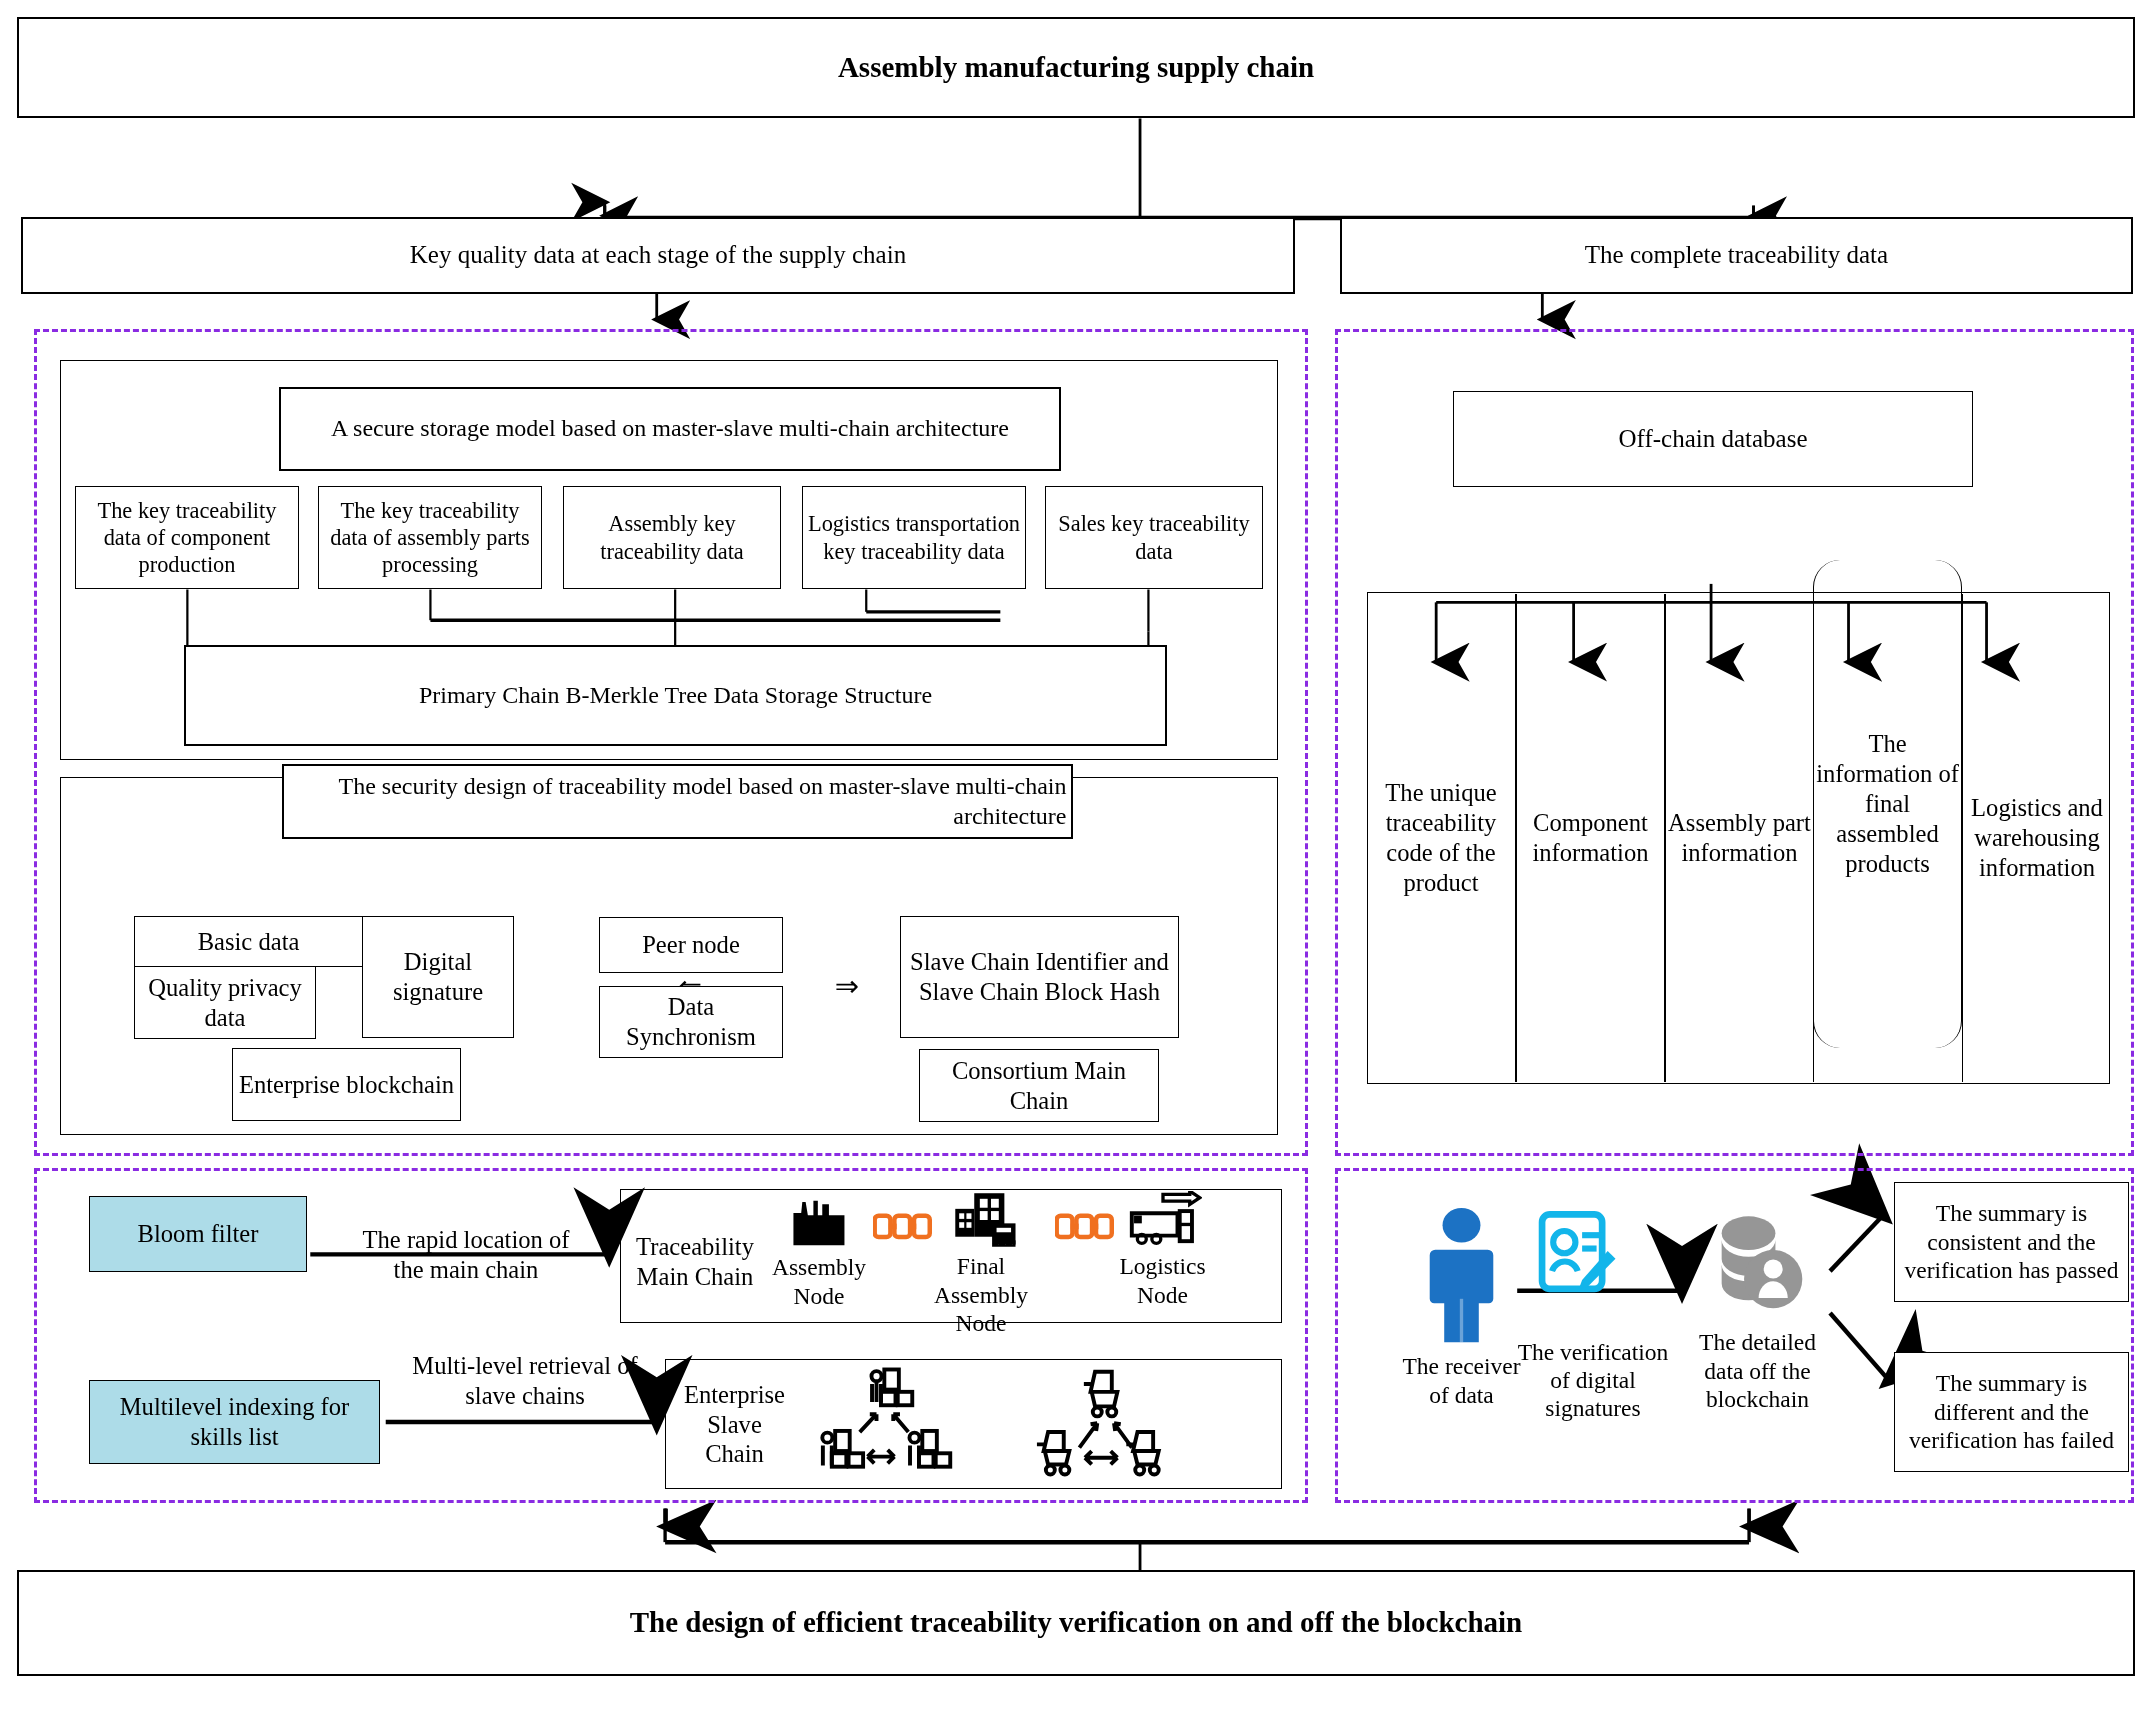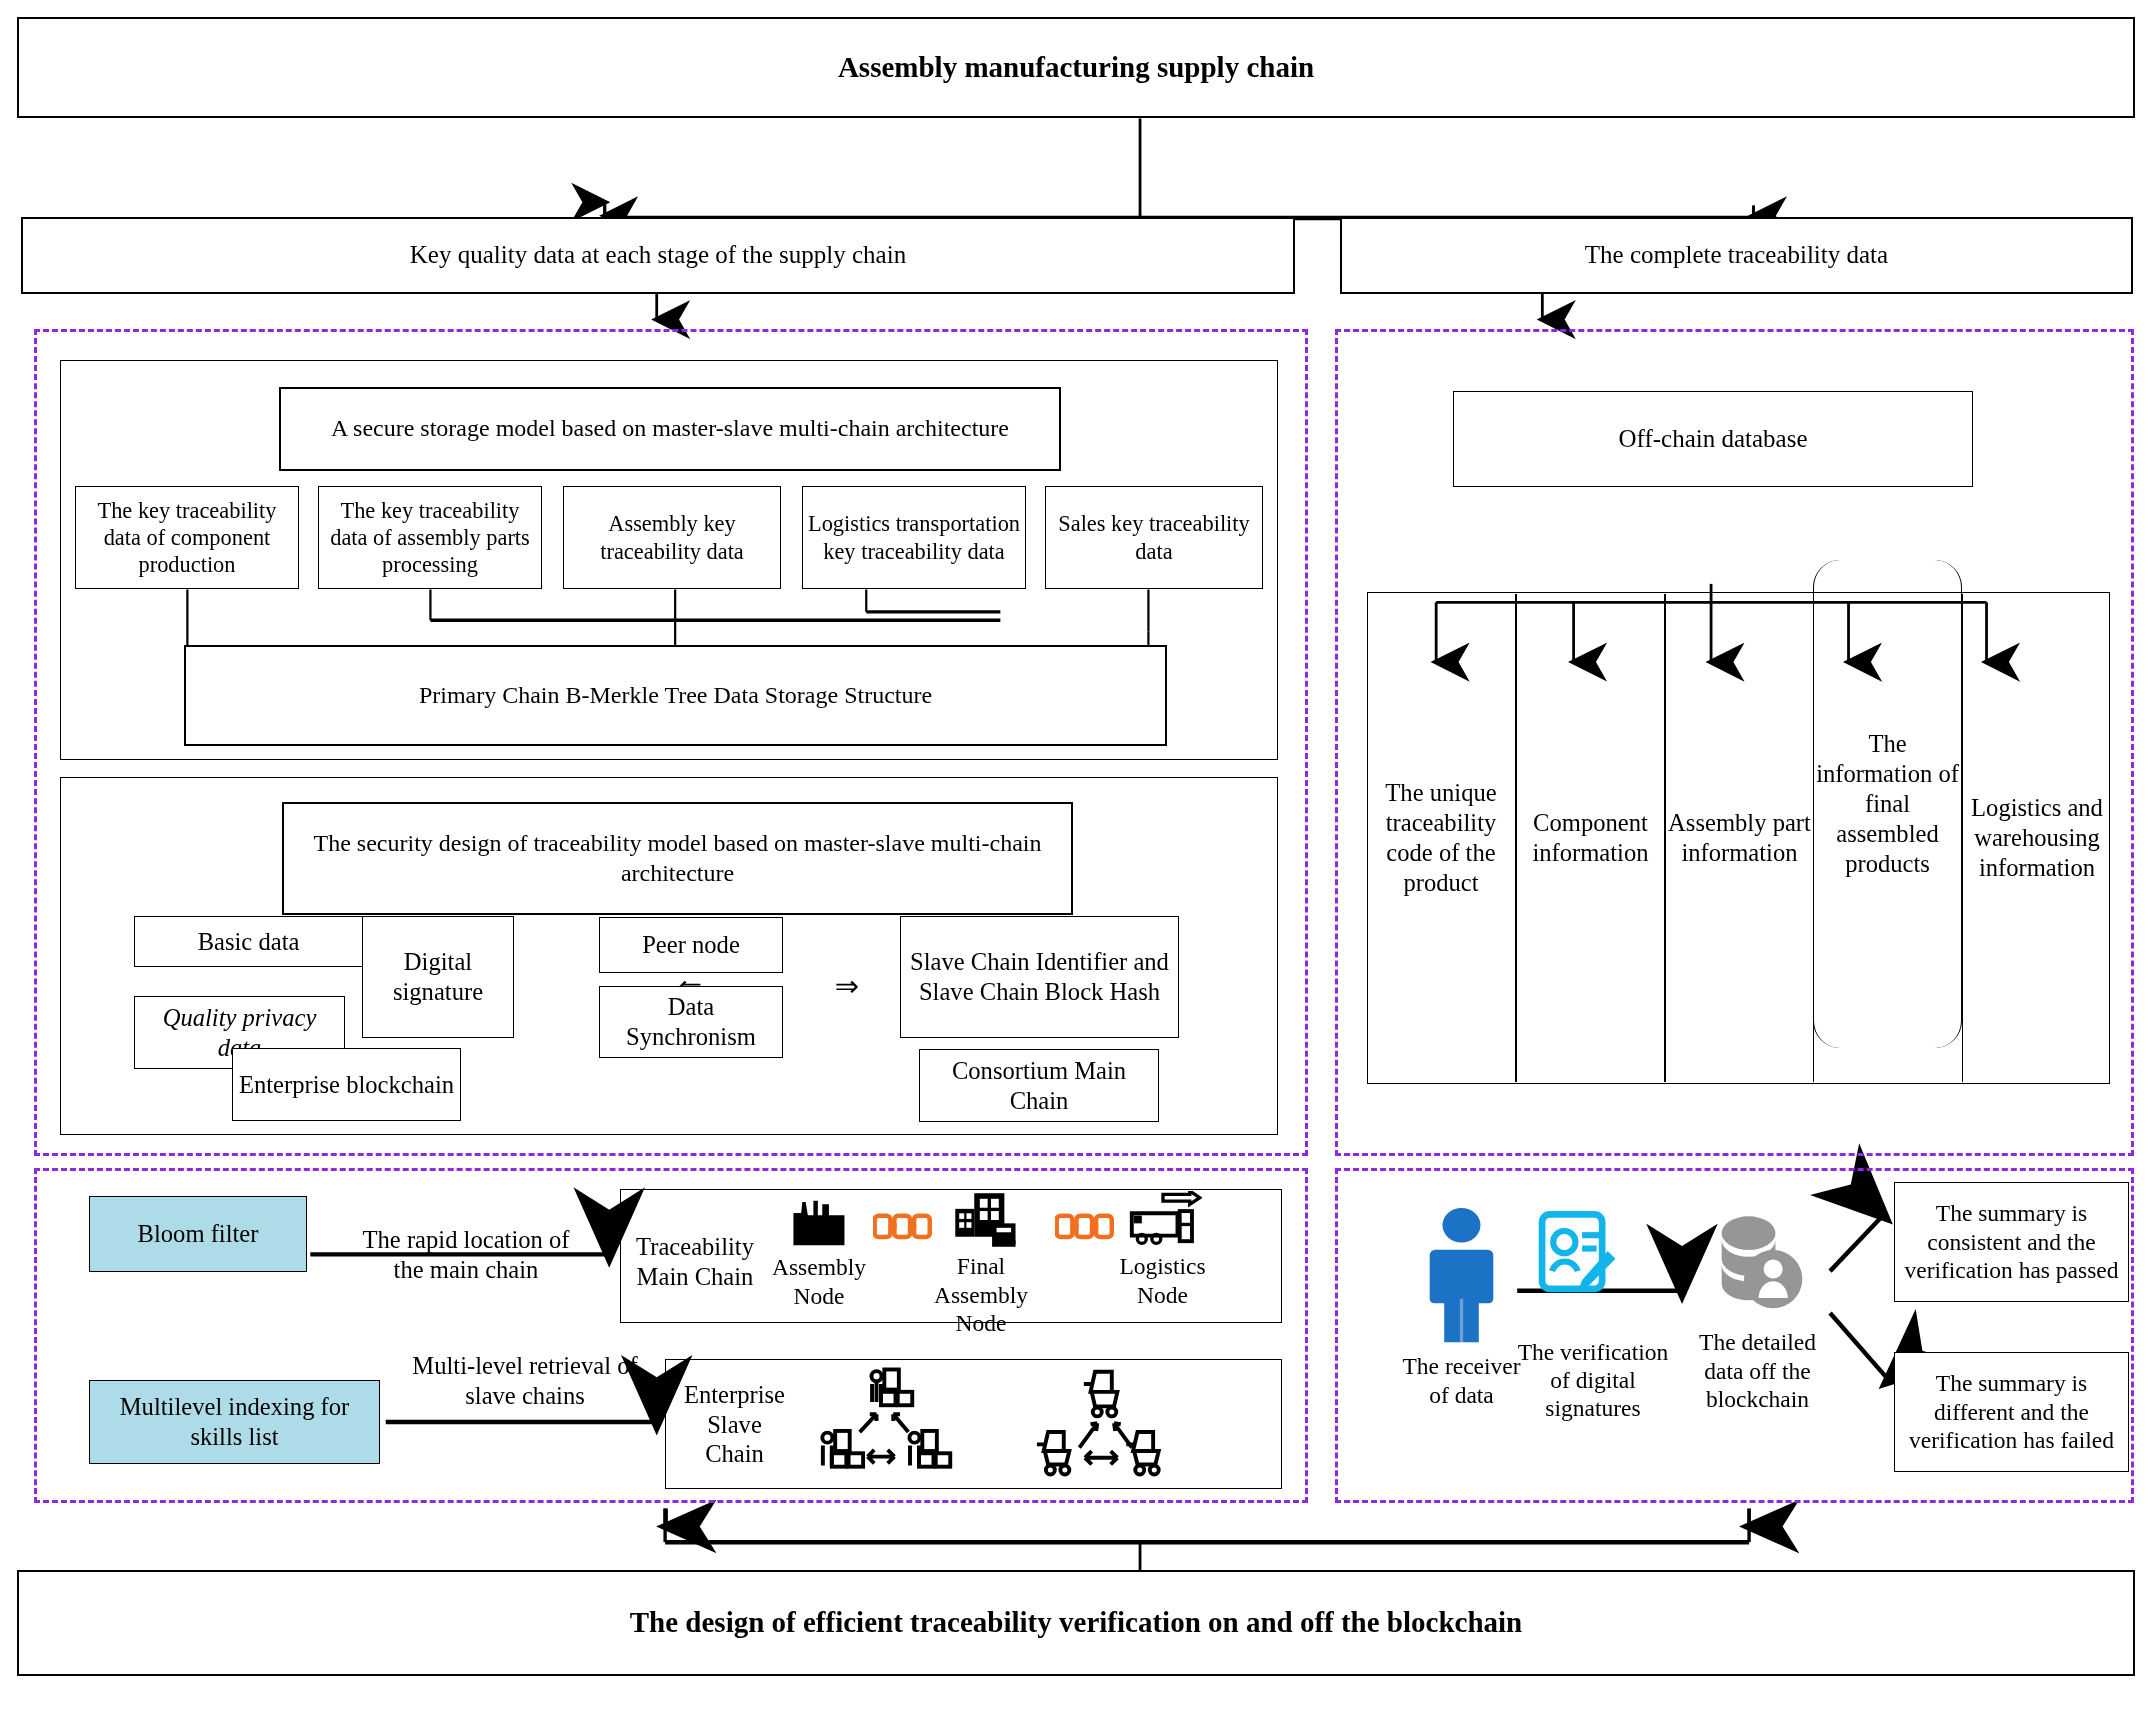--- a/index.html
+++ b/index.html
@@ -120,24 +120,24 @@
   <div class="box thin fs40" style="left:75px;top:486px;width:224px;height:103px;">The key traceability data of component production</div>
   <div class="box thin fs40" style="left:318px;top:486px;width:224px;height:103px;">The key traceability data of assembly parts processing</div>
   <div class="box thin fs40" style="left:563px;top:486px;width:218px;height:103px;">Assembly key traceability data</div>
   <div class="box thin fs40" style="left:802px;top:486px;width:224px;height:103px;">Logistics transportation key traceability data</div>
   <div class="box thin fs40" style="left:1045px;top:486px;width:218px;height:103px;">Sales key traceability data</div>
 
   <div class="box fs46" style="left:184px;top:645px;width:983px;height:101px;">Primary Chain B-Merkle Tree Data Storage Structure</div>
 
   <div class="outline" style="left:60px;top:777px;width:1218px;height:358px;"></div>
 
-  <div class="box fs46" style="left:282px;top:802px;width:791px;height:113px;">The security design of traceability model based on master-slave multi-chain architecture</div>
+  <div class="box fs46" style="left:282px;top:764px;width:791px;height:75px;text-align:right;">The security design of traceability model based on master-slave multi-chain architecture</div>
 
   <div class="box thin fs44" style="left:134px;top:916px;width:229px;height:51px;">Basic data</div>
-  <div class="box thin fs44" style="left:134px;top:996px;width:211px;height:73px;font-style:italic;">Quality privacy data</div>
+  <div class="box thin fs44" style="left:134px;top:966px;width:182px;height:73px;">Quality privacy data</div>
   <div class="box thin fs44" style="left:362px;top:916px;width:152px;height:122px;">Digital signature</div>
   <div class="box thin fs44" style="left:232px;top:1048px;width:229px;height:73px;">Enterprise blockchain</div>
 
   <div class="lbl fs52" style="left:662px;top:969px;width:56px;">⇐</div>
 
   <div class="box thin fs44" style="left:599px;top:917px;width:184px;height:56px;">Peer node</div>
   <div class="box thin fs44" style="left:599px;top:986px;width:184px;height:72px;">Data Synchronism</div>
 
   <div class="lbl fs52" style="left:819px;top:969px;width:56px;">⇒</div>
 

